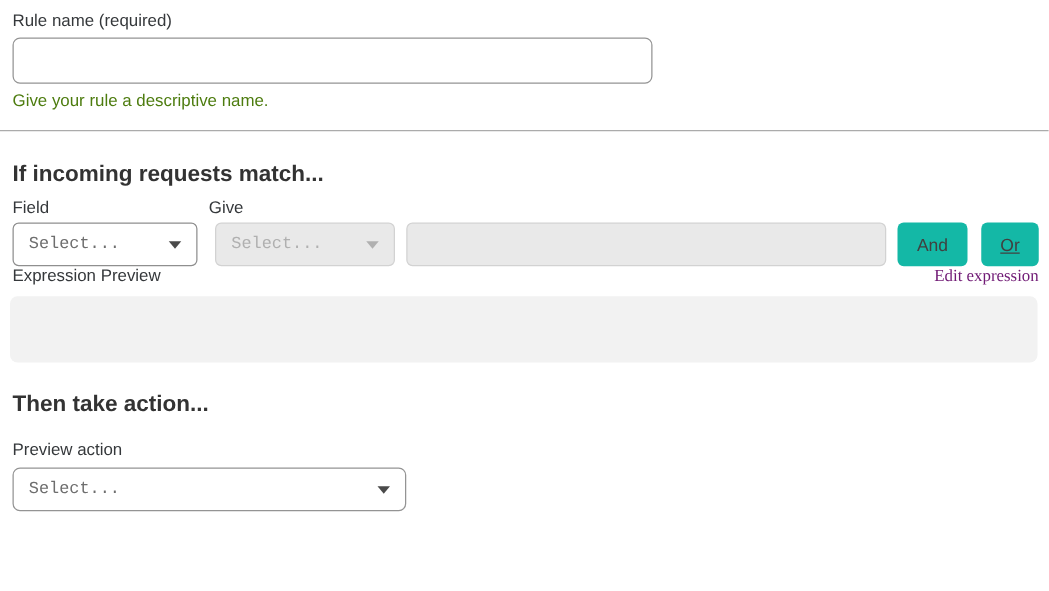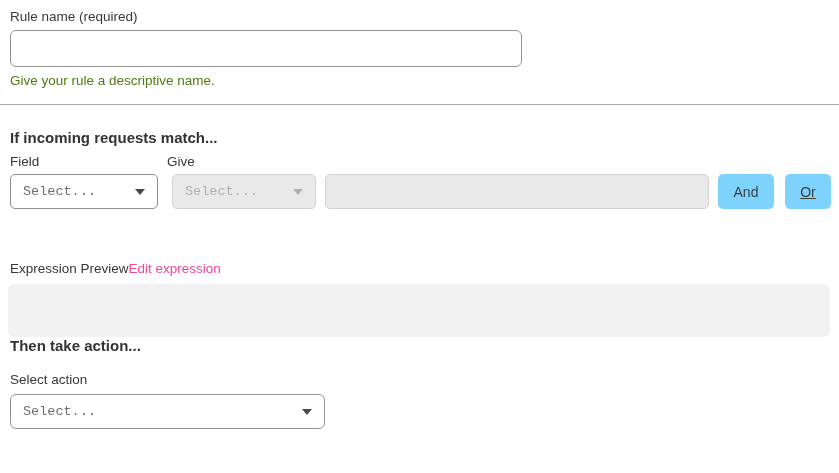--- a/index.html
+++ b/index.html
@@ -12,21 +12,21 @@
   }
   .page { width: 839px; height: 450px; }
   .pad { padding-left: 10px; padding-right: 8px; }
 
   .field-label {
     font-size: 13.5px;
     color: #35383b;
     display: block;
   }
   .section-heading {
-    font-size: 15px;
+    font-size: 18px;
     font-weight: bold;
     color: #333333;
   }
 
   
   .rule-name-label { padding-top: 9px; }
   .rule-name-input {
     margin-top: 6px;
     width: 512px; height: 37px;
     border: 1px solid #949494;
@@ -97,55 +97,56 @@
     border-radius: 5px;
     font-size: 13.5px;
     padding: 0 12px;
     color: #6e6e6e;
     outline: none;
     display: block;
   }
 
   .logic-btn {
     height: 35px;
-    background: #7dd3fc;
+    background: #14b8a6;
     border: none;
     border-radius: 5px;
     font-size: 14px;
     color: #404040;
     font-family: inherit;
     cursor: pointer;
   }
   .and-btn { width: 56px; margin-left: 9px; }
   .or-btn  { width: 46px; margin-left: 11px; text-decoration: underline; }
 
   
   .expr-header {
-    margin-top: 52px;
     display: flex;
+    justify-content: space-between;
     align-items: baseline;
   }
   .expr-link {
     font-size: 13.5px;
-    color: #ec4899;
+    color: #701a75;
     text-decoration: none;
     cursor: pointer;
+    font-family: Liberation Serif, serif;
   }
   .expr-box {
     margin: 8px 9px 0 8px;
     height: 53px;
     background: #f2f2f2;
     border-radius: 6px;
     font-size: 13px;
     color: #35383b;
     padding: 8px 12px;
   }
 
   
-  .action-heading { }
+  .action-heading { margin-top: 23px; }
   .choose-label { margin-top: 18px; }
   .action-select {
     margin-top: 7px;
     width: 315px;
   }
   .action-select .select-box { border-color: #949494; border-radius: 6px; }
 </style>
 </head>
 <body>
 
@@ -190,21 +191,21 @@
   <div>
     <div class="pad expr-header">
       <span class="field-label">Expression Preview</span>
       <a class="expr-link" href="#">Edit expression</a>
     </div>
     <div class="expr-box"></div>
   </div>
 
   <div class="pad">
     <div class="section-heading action-heading">Then take action...</div>
-    <label class="field-label choose-label">Select action</label>
+    <label class="field-label choose-label">Preview action</label>
     <div class="action-select">
       <div class="select-box">
         <span>Select...</span>
         <span class="chevron"></span>
       </div>
     </div>
   </div>
 
 </div>
 

